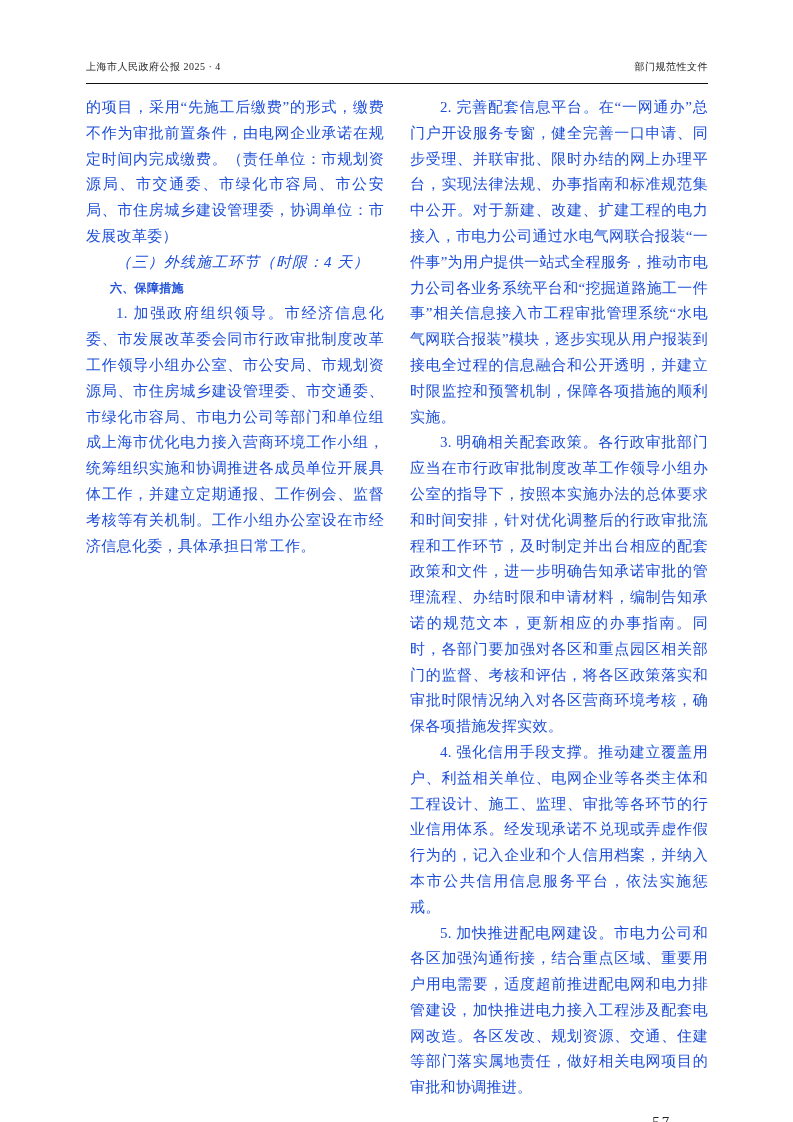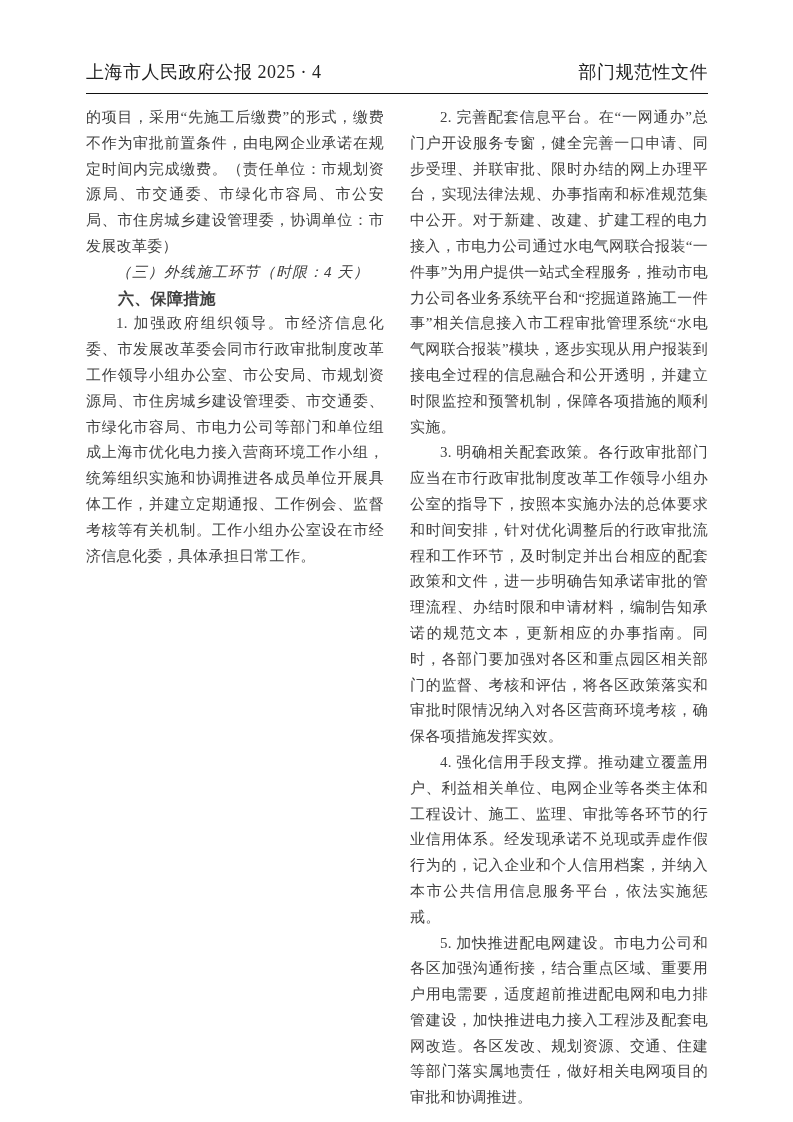--- a/index.html
+++ b/index.html
@@ -17,21 +17,21 @@
   .inner {
     position: absolute;
     left: 86px;
     top: 60px;
     width: 622px;
   }
   .running-head {
     display: flex;
     justify-content: space-between;
     align-items: baseline;
-    font-size: 18px;
+    font-size: 10px;
     letter-spacing: 0.5px;
     color: #222;
   }
   .head-rule {
     margin-top: 9px;
     border: none;
     border-top: 1.6px solid #111;
     width: 100%;
     height: 0;
   }
@@ -40,34 +40,34 @@
     gap: 26px;
     margin-top: 11px;
   }
   .col {
     width: 298px;
     font-size: 15px;
     line-height: 25.8px;
     text-align: justify;
     text-justify: inter-character;
     letter-spacing: 0.3px;
-    color: #404040;
+    color: #1d4ed8;
   }
   .col p { margin: 0; }
   .indent { text-indent: 2em; }
   .kai-heading {
     text-indent: 2em;
     font-style: italic;
     letter-spacing: 1px;
   }
   .hei-heading {
     text-indent: 2em;
     font-family: "Liberation Sans", "DejaVu Sans", sans-serif;
     font-weight: bold;
-    font-size: 16px;
+    font-size: 12px;
   }
   .page-number {
     margin-top: 13px;
     text-align: right;
     padding-right: 14px;
     font-size: 15px;
     letter-spacing: 2px;
     color: #222;
   }
 </style>

